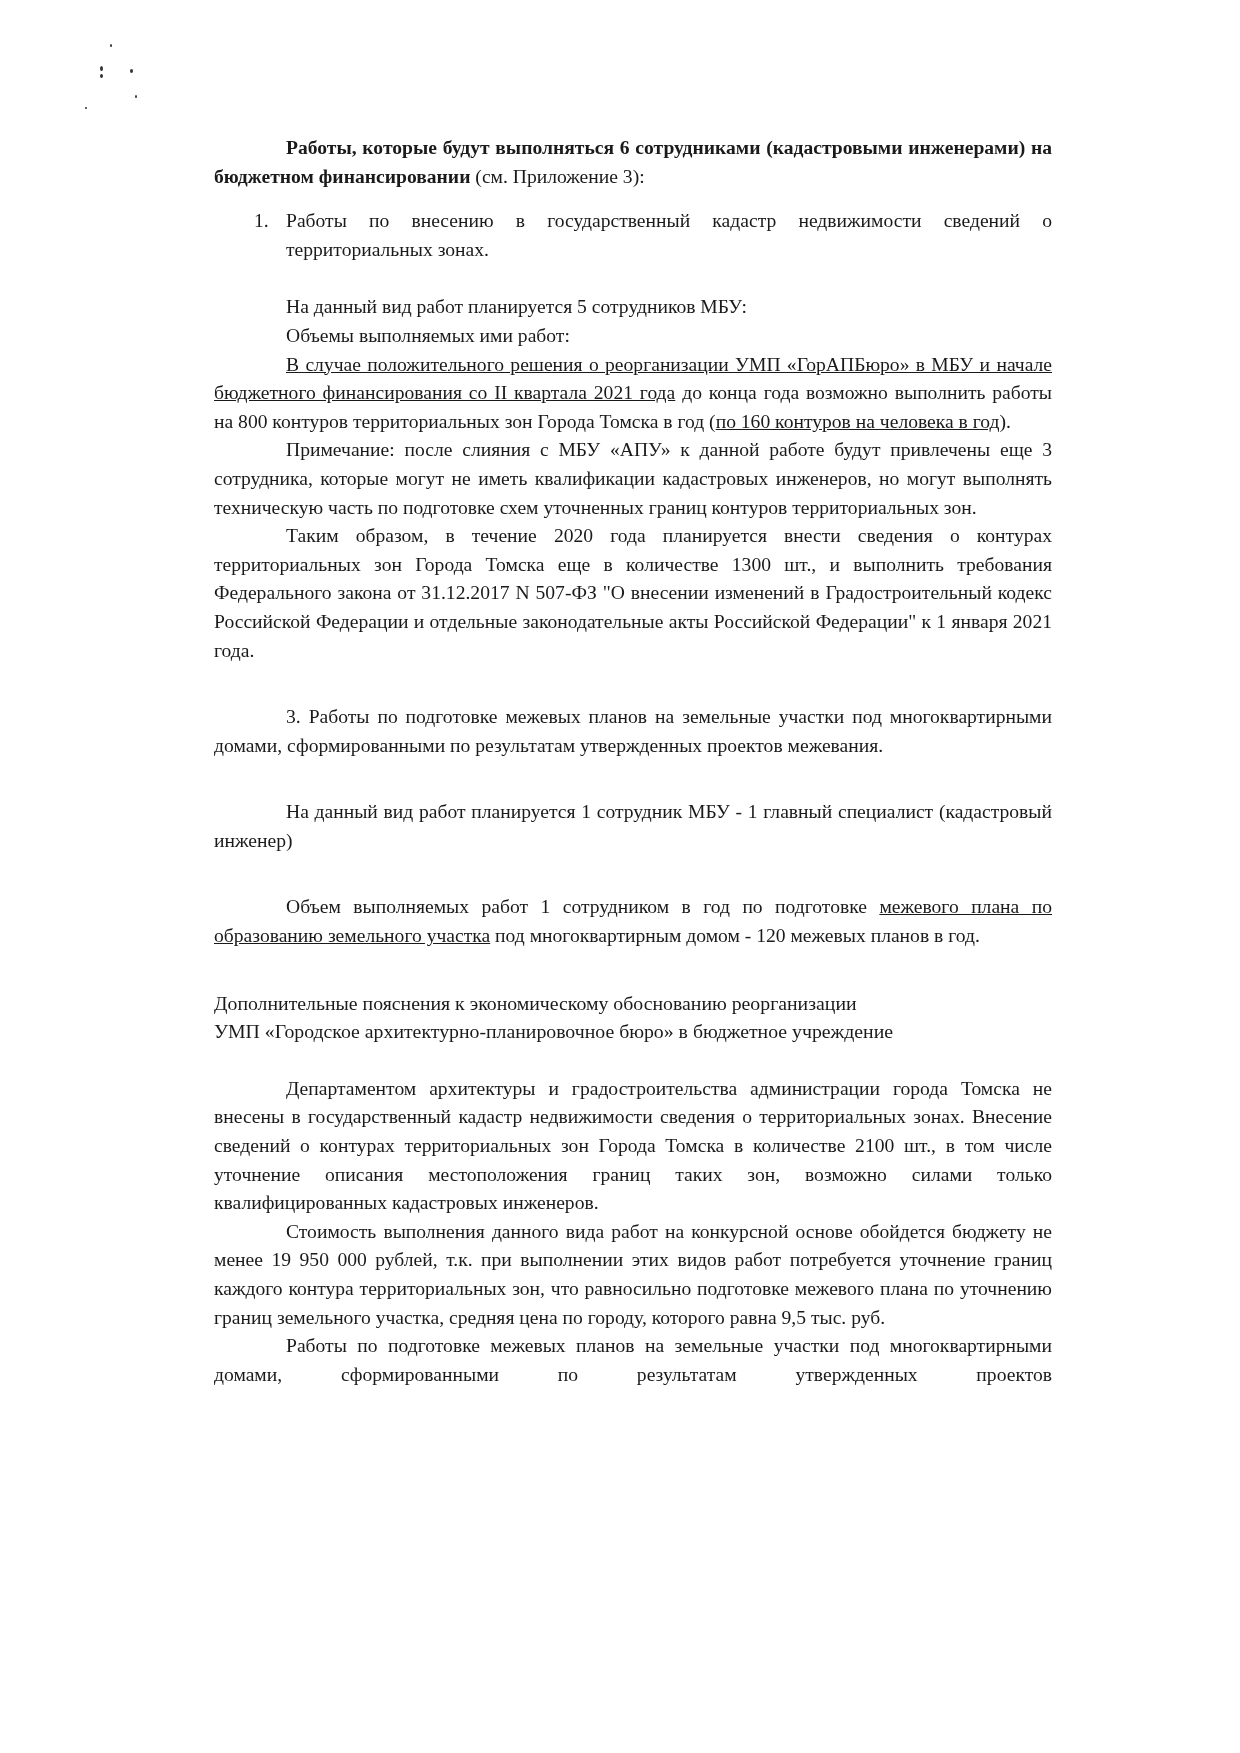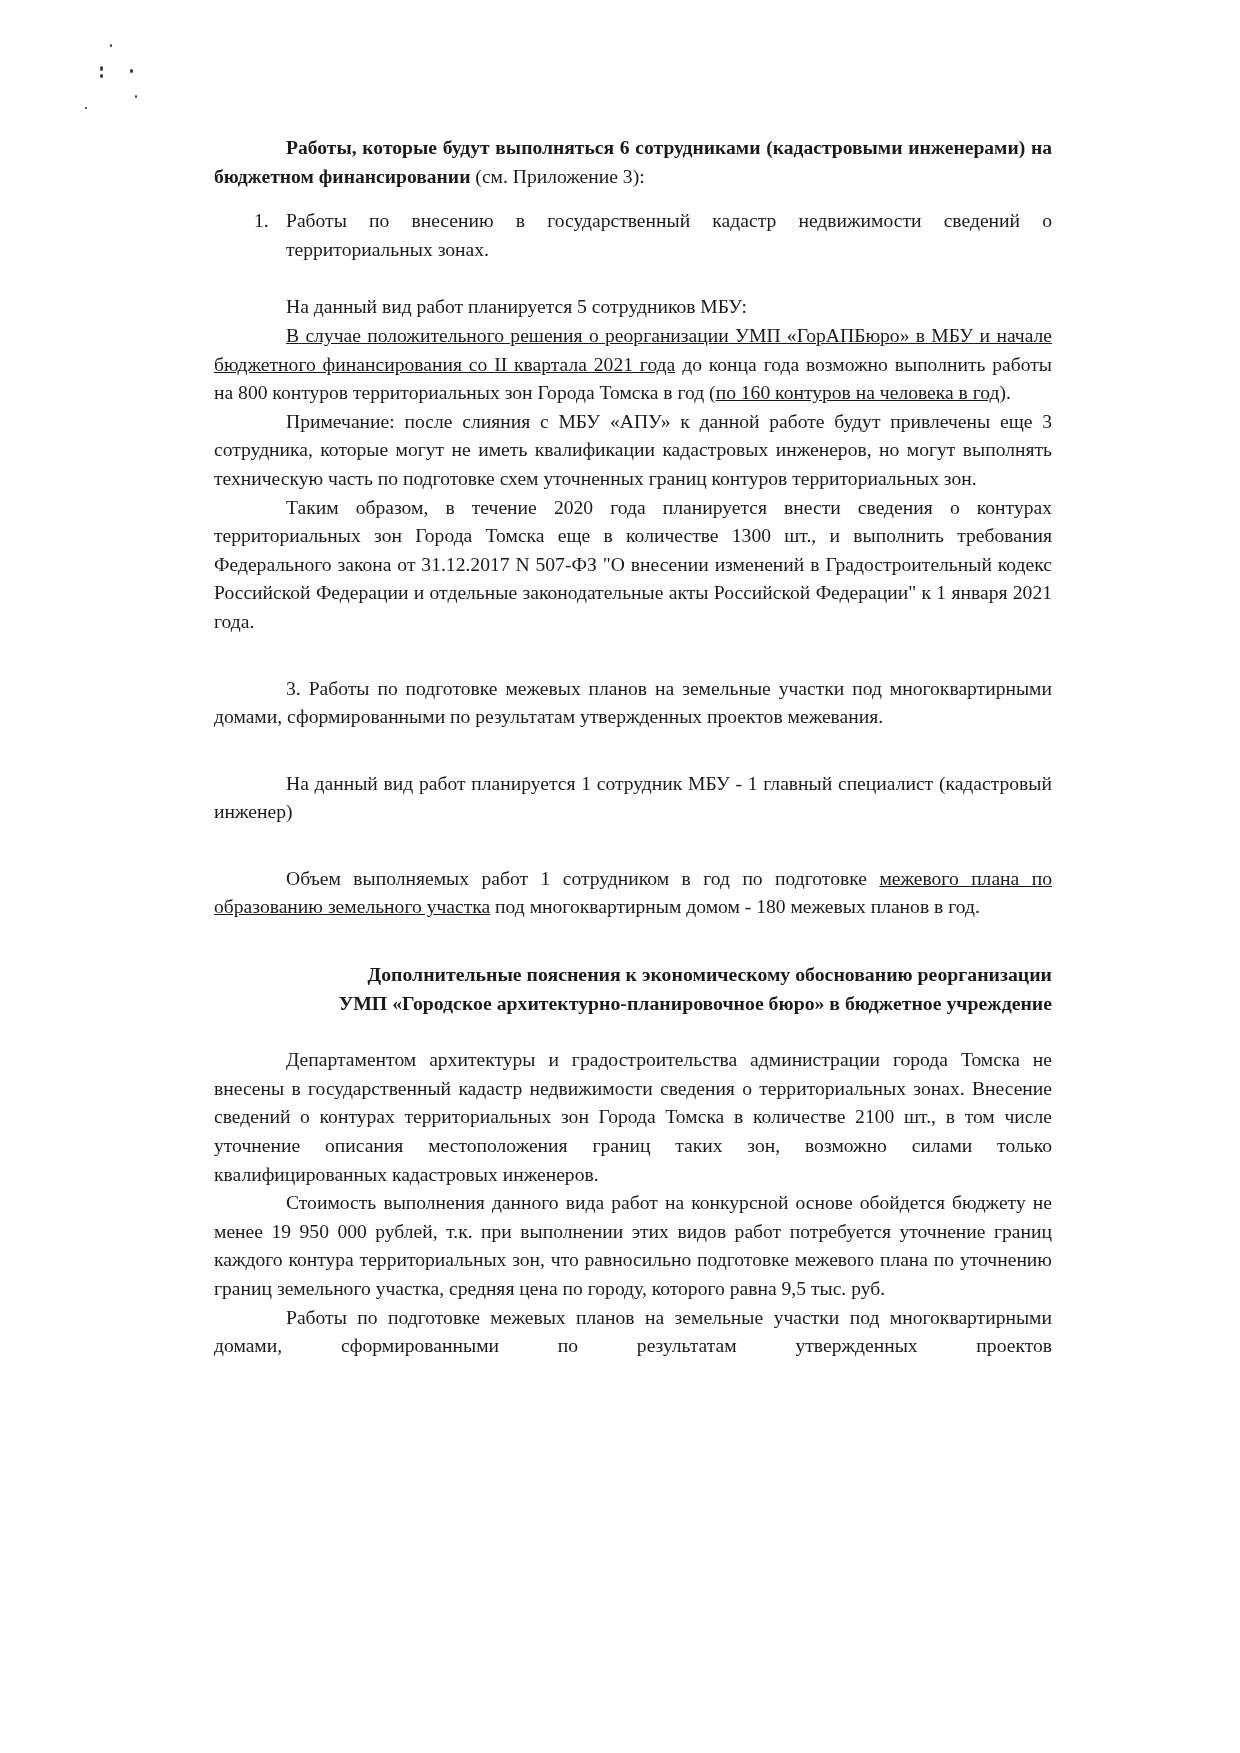--- a/index.html
+++ b/index.html
@@ -14,21 +14,21 @@
     }
     p { margin:0; text-align:justify; }
     .indent { text-indent:72px; }
     .u { text-decoration:underline; }
     .b { font-weight:bold; }
     .sp1 { height:29px; }
     .sp2 { height:38px; }
     .list1 { padding-left:72px; position:relative; margin:16px 0 0 0; }
     .list1 .num { position:absolute; left:40px; top:0; }
     .sub { padding-left:72px; }
-    .heading { text-align:right; font-weight:bold; line-height:28.6px; font-size:19.8px; }
+    .heading { text-align:left; font-weight:normal; line-height:28.6px; font-size:19.8px; }
     .specks { position:absolute; left:80px; top:40px; width:80px; height:80px; }
     .speck { position:absolute; background:#333; border-radius:50%; }
   </style>
 </head>
 <body>
 
 <div class="page">
 
   <div class="specks">
     <div class="speck" style="left:30px;top:4px;width:2px;height:3px;"></div>
@@ -45,35 +45,36 @@
     <p class="indent"><span class="b">Работы, которые будут выполняться 6 сотрудниками (кадастровыми инженерами) на бюджетном финансировании</span><span> (см. Приложение 3):</span></p>
 
     <div class="list1">
       <span class="num">1.</span>
       <p>Работы по внесению в государственный кадастр недвижимости сведений о территориальных зонах.</p>
     </div>
 
     <div class="sp1"></div>
 
     <p class="sub">На данный вид работ планируется 5 сотрудников МБУ:</p>
+    <p class="sub">Объемы выполняемых ими работ:</p>
     <p class="indent"><span class="u">В случае положительного решения о реорганизации УМП «ГорАПБюро» в МБУ и начале бюджетного финансирования со II квартала 2021 года</span><span> до конца года возможно выполнить работы на 800 контуров территориальных зон Города Томска в год (</span><span class="u">по 160 контуров на человека в год</span><span>).</span></p>
     <p class="indent">Примечание: после слияния с МБУ «АПУ» к данной работе будут привлечены еще 3 сотрудника, которые могут не иметь квалификации кадастровых инженеров, но могут выполнять техническую часть по подготовке схем уточненных границ контуров территориальных зон.</p>
     <p class="indent">Таким образом, в течение 2020 года планируется внести сведения о контурах территориальных зон Города Томска еще в количестве 1300 шт., и выполнить требования Федерального закона от 31.12.2017 N 507-ФЗ "О внесении изменений в Градостроительный кодекс Российской Федерации и отдельные законодательные акты Российской Федерации" к 1 января 2021 года.</p>
 
     <div class="sp2"></div>
 
     <p class="indent">3. Работы по подготовке межевых планов на земельные участки под многоквартирными домами, сформированными по результатам утвержденных проектов межевания.</p>
 
     <div class="sp2"></div>
 
     <p class="indent">На данный вид работ планируется 1 сотрудник МБУ - 1 главный специалист (кадастровый инженер)</p>
 
     <div class="sp2"></div>
 
-    <p class="indent"><span>Объем выполняемых работ 1 сотрудником в год по подготовке </span><span class="u">межевого плана по образованию земельного участка</span><span> под многоквартирным домом - 180 межевых планов в год.</span></p>
+    <p class="indent"><span>Объем выполняемых работ 1 сотрудником в год по подготовке </span><span class="u">межевого плана по образованию земельного участка</span><span> под многоквартирным домом - 120 межевых планов в год.</span></p>
 
     <div class="sp2"></div>
 
     <div class="heading">
       <div>Дополнительные пояснения к экономическому обоснованию реорганизации</div>
       <div>УМП «Городское архитектурно-планировочное бюро» в бюджетное учреждение</div>
     </div>
 
     <div class="sp1"></div>
 

